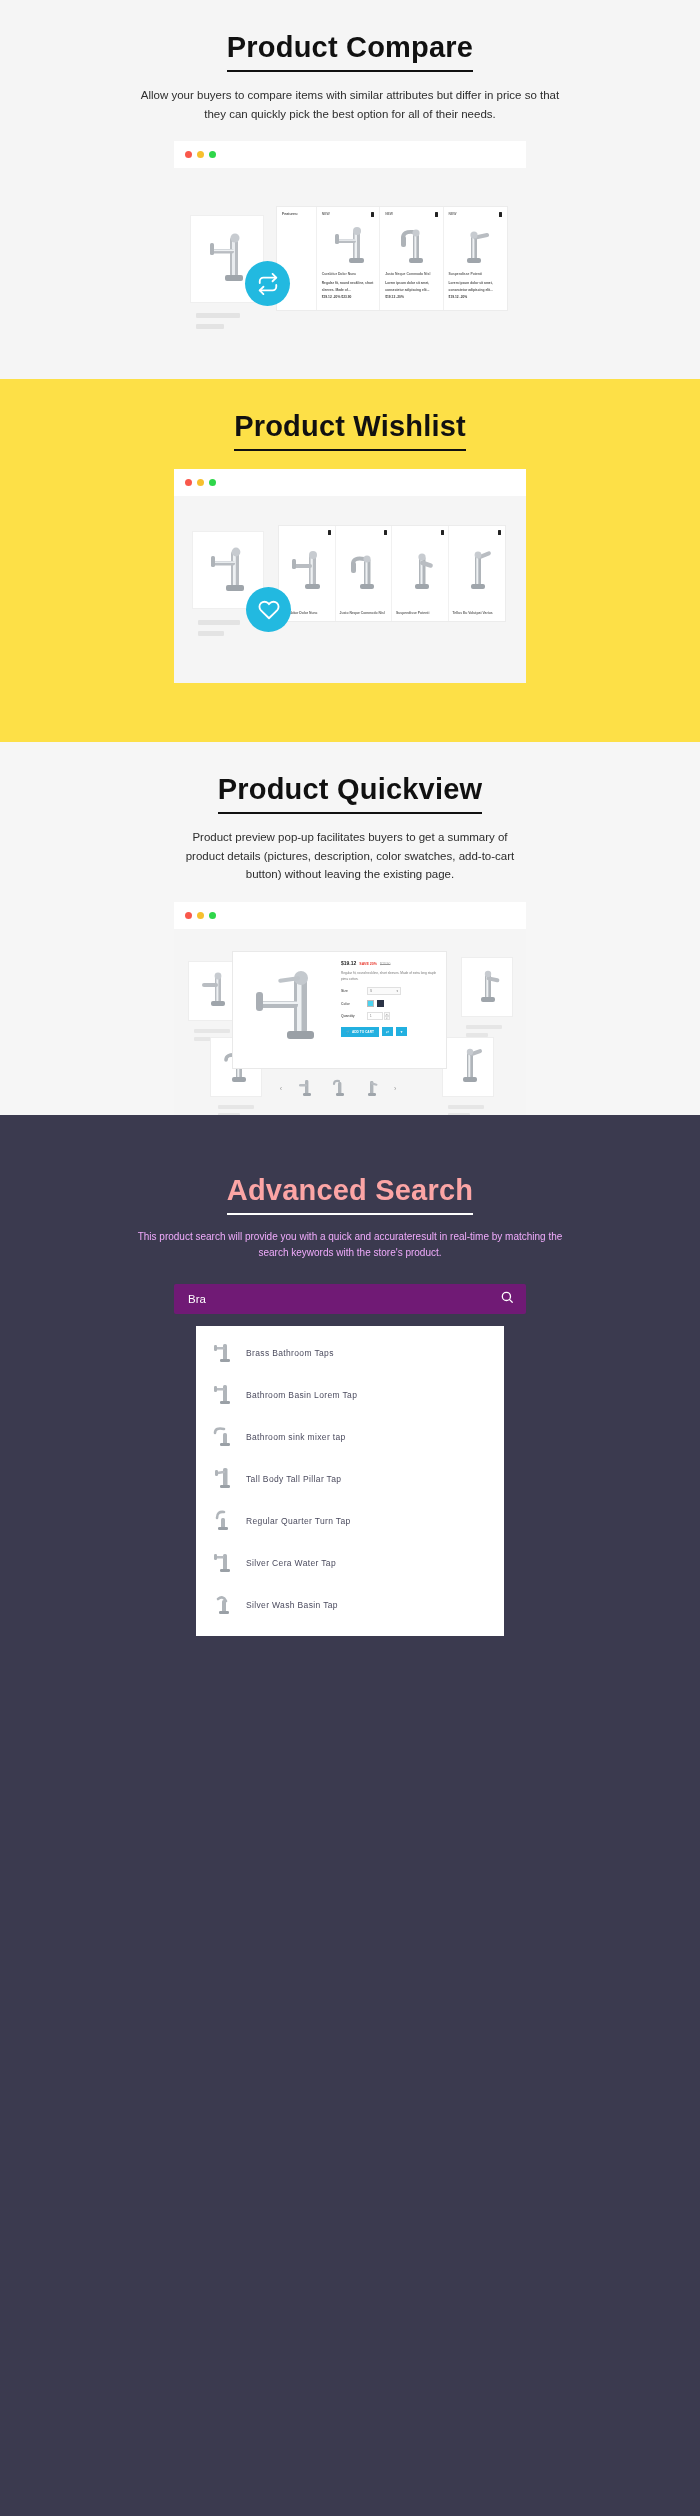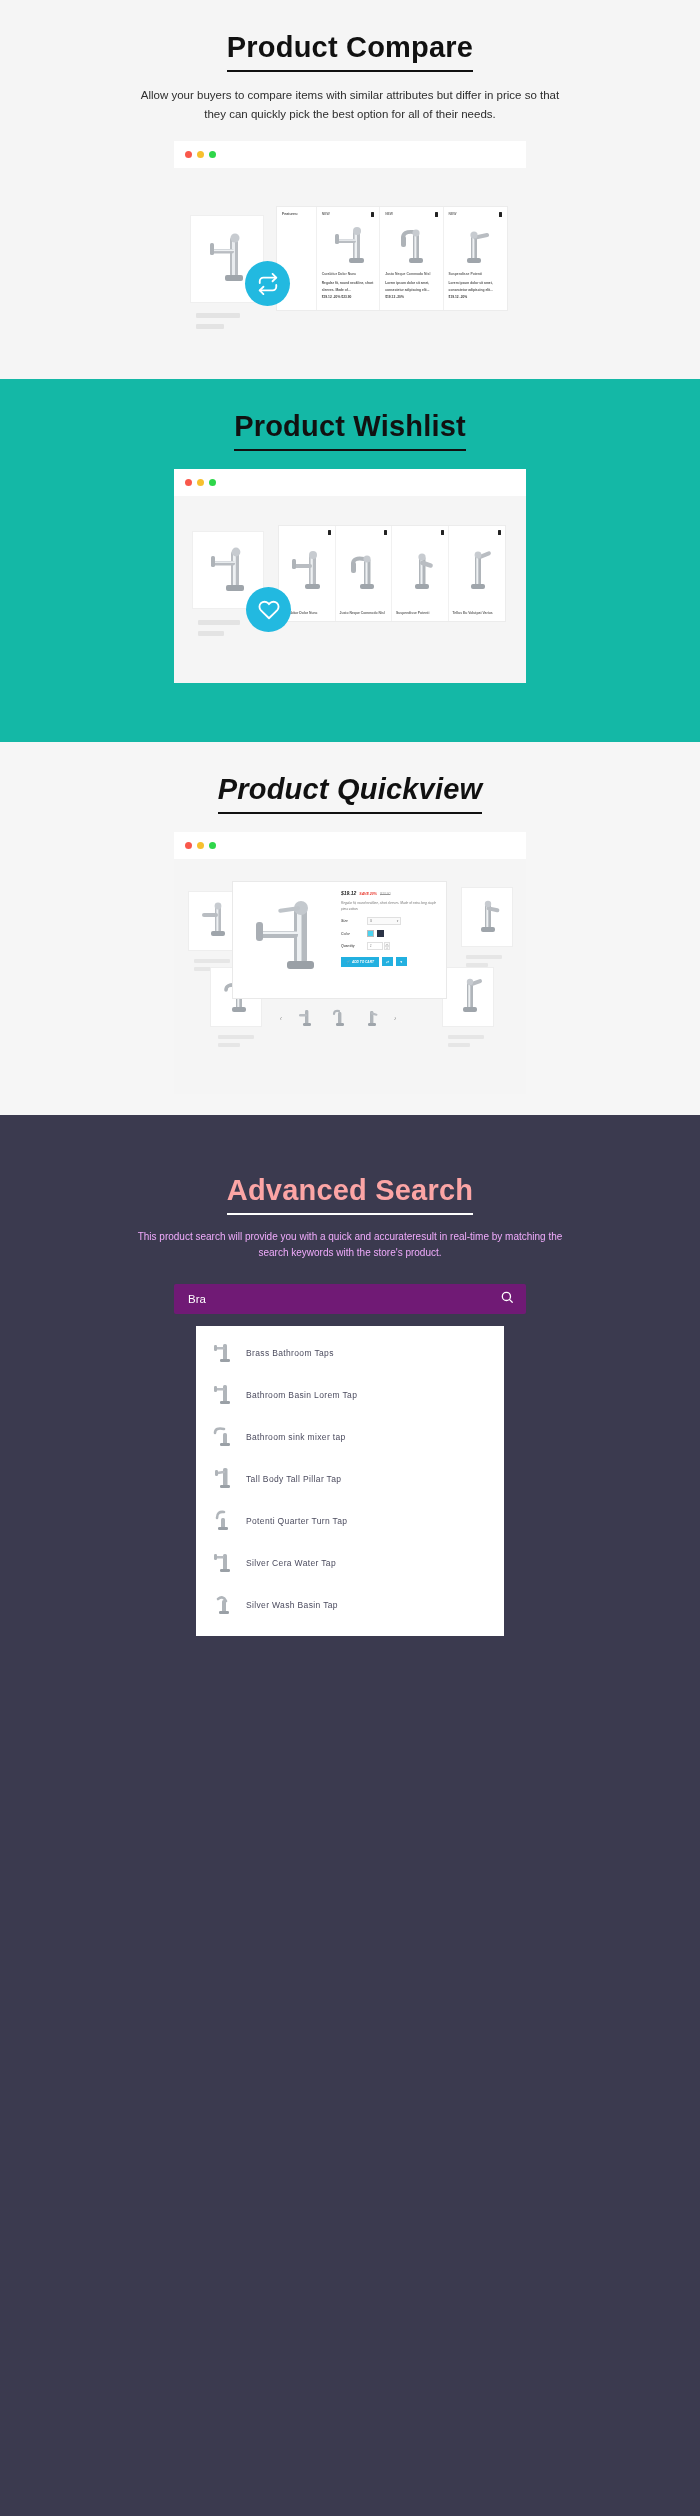--- a/index.html
+++ b/index.html
@@ -7,22 +7,22 @@
   html, body {
     width: 700px;
     font-family: "Liberation Sans", sans-serif;
     background: #ffffff;
   }
   .page { width: 700px; overflow: hidden; }
 
   
   .section { width: 700px; padding: 30px 0 0 0; position: relative; }
   .sec-compare   { background: #f5f5f5; height: 379px; }
-  .sec-wishlist  { background: #14b8a6; height: 363px; }
-  .sec-quickview { background: #f6f6f6; height: 373px; font-style: italic; }
+  .sec-wishlist  { background: #fde047; height: 363px; }
+  .sec-quickview { background: #f6f6f6; height: 373px; }
   .sec-search    { background: #3b3a4f; height: 1401px; }
 
   .sec-title {
     text-align: center;
     font-size: 29px;
     font-weight: 700;
     letter-spacing: .2px;
     color: #111;
     padding-bottom: 6px;
     display: inline-block;
@@ -438,20 +438,21 @@
         </div>
 
       </div>
     </div>
   </section>
 
   <section class="section sec-quickview">
     <div class="title-wrap">
       <h1 class="sec-title">Product Quickview</h1>
     </div>
+    <p class="sec-sub" style="width:340px">Product preview pop-up facilitates buyers to get a summary of product details (pictures, description, color swatches, add-to-cart button) without leaving the existing page.</p>
 
     <div class="browser">
       <div class="browser-bar">
         <span class="dot dot-red"></span>
         <span class="dot dot-yellow"></span>
         <span class="dot dot-green"></span>
       </div>
       <div class="browser-body qv-body">
 
         <div class="qv-thumb qv-t1">
@@ -656,21 +657,21 @@
         </div>
 
         <div class="sr">
           <span class="sr-thumb">
             <svg width="22" height="26" viewBox="0 0 22 26">
               <rect x="9" y="10" width="4" height="10" rx="1.6" fill="#b0b5ba"></rect>
               <rect x="6" y="19" width="10" height="3" rx="1.2" fill="#9aa0a6"></rect>
               <path d="M5 10 q0 -7 7 -6" stroke="#b0b5ba" stroke-width="2.6" fill="none" stroke-linecap="round"></path>
             </svg>
           </span>
-          <span class="sr-label">Potenti Quarter Turn Tap</span>
+          <span class="sr-label">Regular Quarter Turn Tap</span>
         </div>
 
         <div class="sr">
           <span class="sr-thumb">
             <svg width="22" height="26" viewBox="0 0 22 26">
               <rect x="11" y="4" width="4" height="16" rx="1.6" fill="#b0b5ba"></rect>
               <rect x="8" y="19" width="10" height="3" rx="1.2" fill="#9aa0a6"></rect>
               <rect x="3" y="6" width="9" height="2.6" rx="1.3" fill="#b9bdc2"></rect>
               <rect x="2" y="4" width="3" height="6" rx="1.2" fill="#aeb3b8"></rect>
             </svg>

